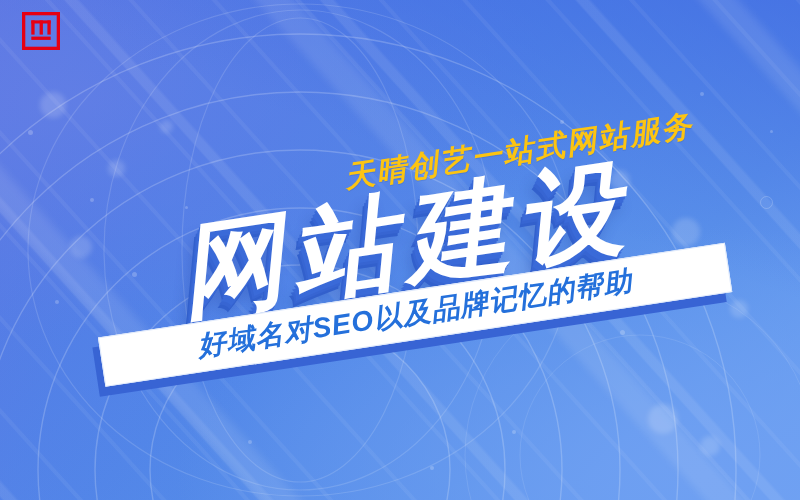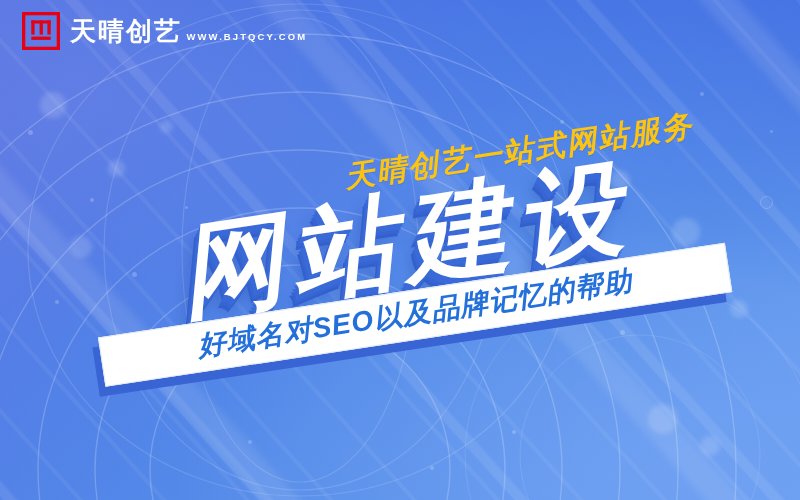--- a/index.html
+++ b/index.html
@@ -230,24 +230,20 @@
     <span class="logo-mark">
       <svg width="38" height="38" viewBox="0 0 38 38" aria-hidden="true">
         <rect x="1.6" y="1.6" width="34.8" height="34.8" fill="none" stroke="#E60012" stroke-width="3.4"></rect>
         <rect x="9.3" y="8.4" width="3.3" height="14.2" fill="#E60012"></rect>
         <rect x="17.6" y="8.4" width="3.3" height="14.2" fill="#E60012"></rect>
         <rect x="25.4" y="8.4" width="3.3" height="14.2" fill="#E60012"></rect>
         <rect x="9.3" y="8.4" width="19.4" height="3.1" fill="#E60012"></rect>
         <rect x="9.3" y="24.6" width="19.4" height="3.3" fill="#E60012"></rect>
       </svg>
     </span>
-    <span class="logo-text">
-      <span class="logo-cn">天晴创艺</span>
-      <span class="logo-url">WWW.BJTQCY.COM</span>
-    </span>
   </div>
 
   <div class="head-group">
     <div class="kicker">天晴创艺一站式网站服务</div>
     <div class="maintitle">网站建设</div>
     <div class="ribbon">
       <div class="ribbon-text">好域名对SEO以及品牌记忆的帮助</div>
     </div>
   </div>
 

